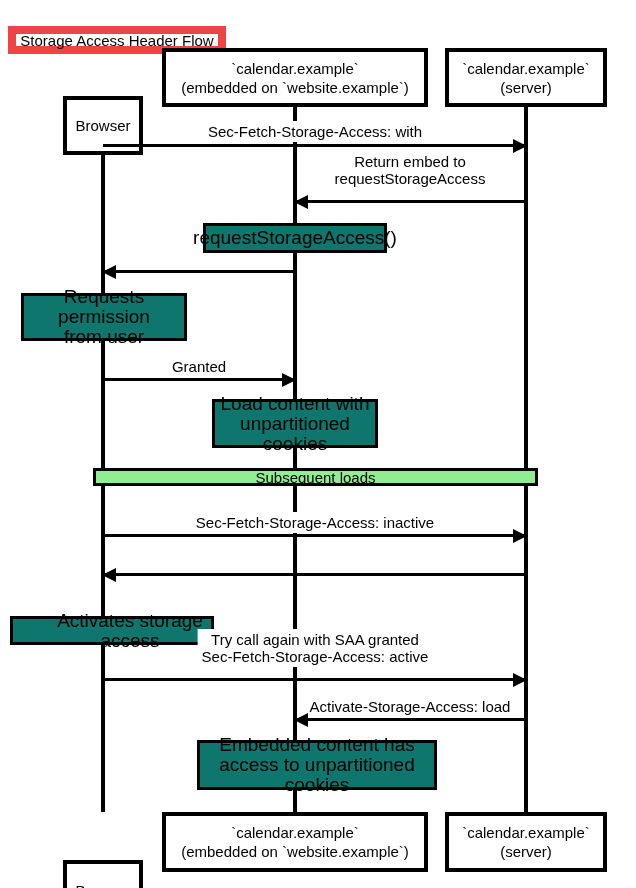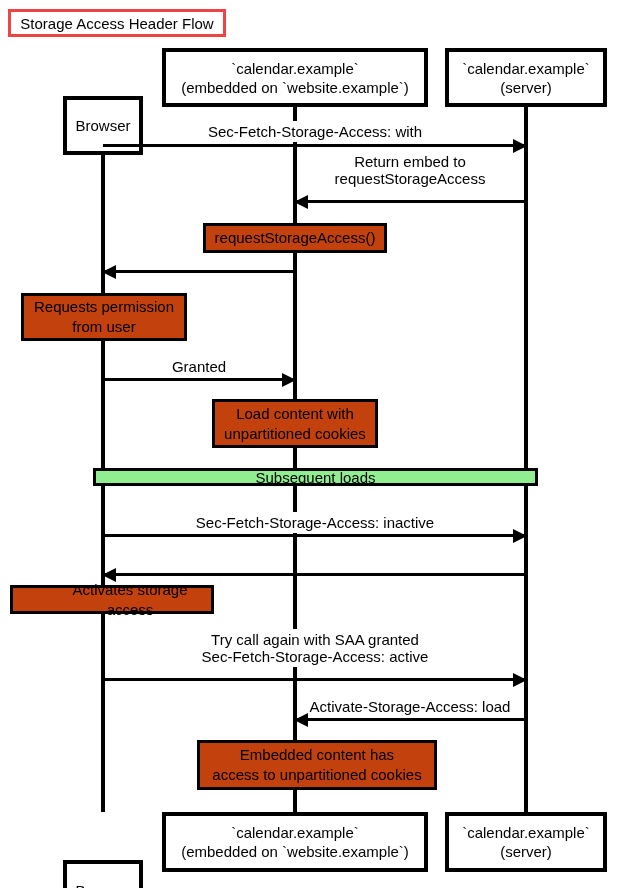--- a/index.html
+++ b/index.html
@@ -3,22 +3,22 @@
 <meta charset="utf-8">
 <style>
   html,body{margin:0;padding:0;background:#ffffff;}
   .canvas{
     position:relative;width:636px;height:888px;background:#ffffff;overflow:hidden;
     font-family:"Liberation Sans", sans-serif;color:#000;
   }
   .pre{white-space:pre-line;}
   
   .title-box{
-    position:absolute;left:8px;top:9px;width:218px;height:28px;box-sizing:border-box;
-    border:3px solid #ef4444;background:#fff;display:flex;align-items:center;justify-content:center;
+    position:absolute;left:8px;top:26px;width:218px;height:28px;box-sizing:border-box;
+    border:8px solid #ef4444;background:#fff;display:flex;align-items:center;justify-content:center;
     font-size:15px;
   }
   
   .participant{
     position:absolute;box-sizing:border-box;border:4px solid #000;background:#fff;
     display:flex;align-items:center;justify-content:center;text-align:center;
     font-size:15px;line-height:19px;
   }
   .p-browser{left:63px;width:80px;margin-top:48px;}
   .p-embed{left:162px;width:266px;}
@@ -38,23 +38,23 @@
   .a-bs{left:103px;width:423px;}   
   .a-se{left:295px;width:231px;}   
   .a-be{left:103px;width:192px;}   
   
   .msg-label{
     position:absolute;transform:translateX(-50%);background:#fff;color:#000;
     font-size:15px;line-height:17px;padding:2px 4px;text-align:center;white-space:pre-line;
   }
   
   .note{
-    position:absolute;box-sizing:border-box;border:3px solid #000;background:#c2410c;
+    position:absolute;box-sizing:border-box;border:3px solid #000;background:#0f766e;
     display:flex;align-items:center;justify-content:center;text-align:center;
-    font-size:15px;line-height:20px;white-space:pre-line;
+    font-size:19px;line-height:20px;white-space:pre-line;
   }
   
   .band{
     position:absolute;left:93px;top:468px;width:445px;height:18px;box-sizing:border-box;
     border:3px solid #000;background:#90EE90;display:flex;align-items:center;justify-content:center;
     font-size:15px;
   }
 </style>
 </head>
 <body>
@@ -115,21 +115,21 @@
 
   <div class="msg-label" style="left:315px;top:512px;">Sec-Fetch-Storage-Access: inactive</div>
   <div class="arrow dir-right a-bs" style="top:534px;">
       <span class="head"></span>
     </div>
 
   <div class="arrow dir-left a-bs" style="top:573px;">
       <span class="head"></span>
     </div>
 
-  <div class="note" style="left:10px;top:585px;width:204px;height:29px;padding-left:36px;">Activates storage access</div>
+  <div class="note" style="left:10px;top:616px;width:204px;height:29px;padding-left:36px;">Activates storage access</div>
 
   <div class="msg-label" style="left:315px;top:629px;">Try call again with SAA granted
 Sec-Fetch-Storage-Access: active</div>
   <div class="arrow dir-right a-bs" style="top:678px;">
       <span class="head"></span>
     </div>
 
   <div class="msg-label" style="left:410px;top:696px;">Activate-Storage-Access: load</div>
   <div class="arrow dir-left a-se" style="top:718px;">
       <span class="head"></span>

